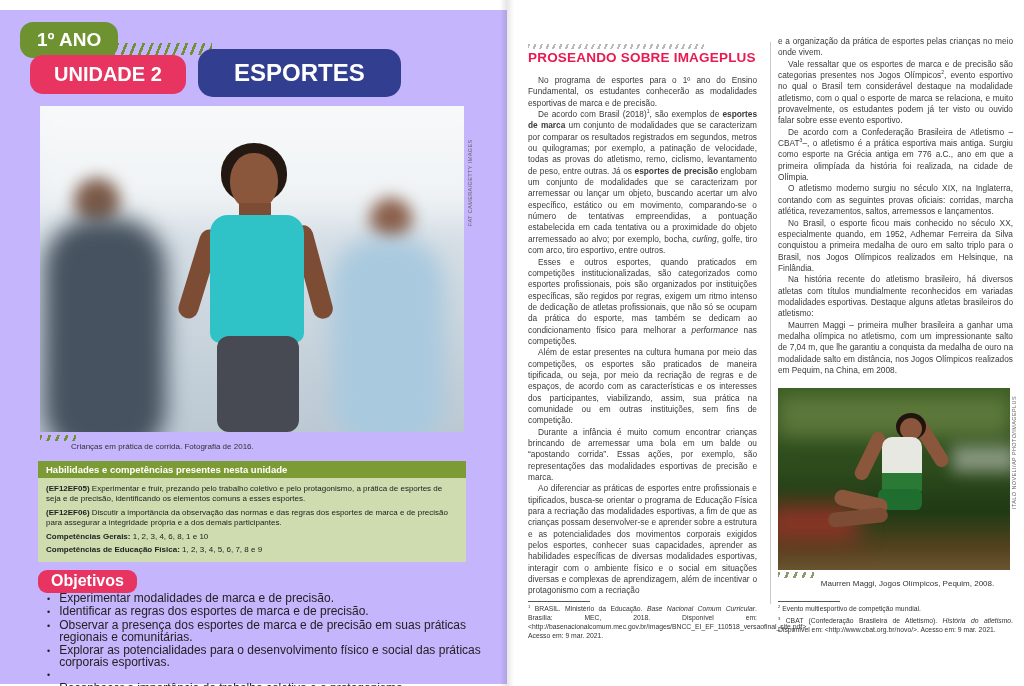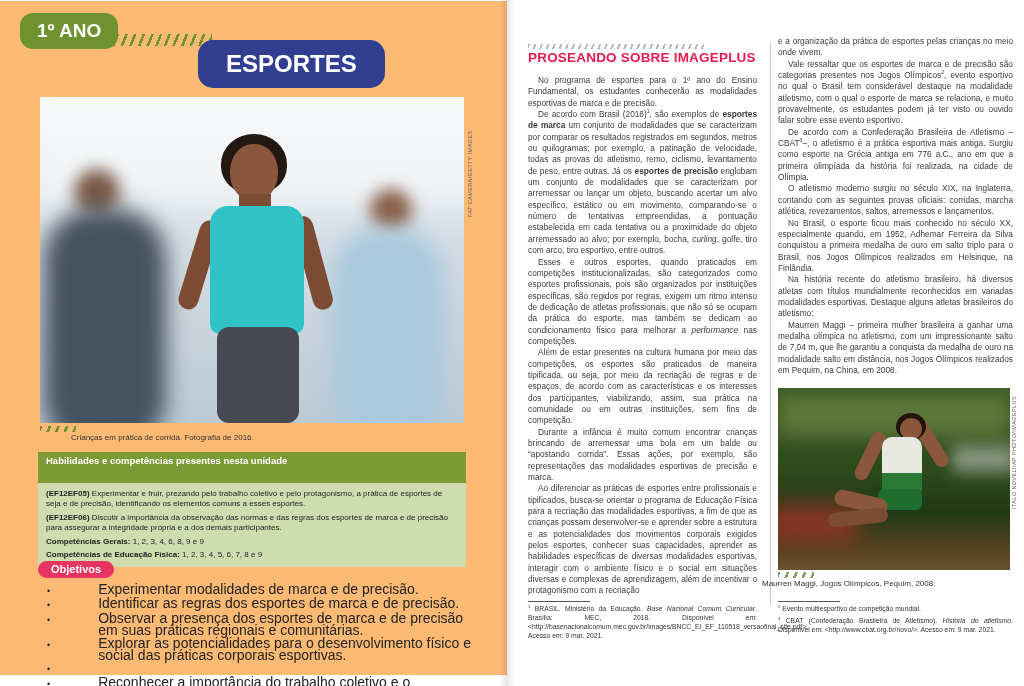--- a/index.html
+++ b/index.html
@@ -3,29 +3,29 @@
 <meta charset="utf-8">
 <style>
   * { margin:0; padding:0; box-sizing:border-box; }
   html,body { background:#888; }
   .spread {
     position:relative; width:1024px; height:686px; margin:0 auto;
     background:#ffffff; overflow:hidden;
     font-family:"Liberation Sans", sans-serif; color:#3a3a3a;
   }
   
-  .left-page { position:absolute; left:0; top:1px; width:507px; height:674px; background:#fdba74; }
+  .left-page { position:absolute; left:0; top:10px; width:507px; height:674px; background:#c4b5fd; }
   .gutter { position:absolute; left:500px; top:0; width:14px; height:686px;
     background:linear-gradient(90deg, rgba(0,0,0,0) 0%, rgba(0,0,0,0.10) 48%, rgba(0,0,0,0) 100%); z-index:5;}
   .badge { position:absolute; color:#fff; font-weight:bold; white-space:nowrap; }
   .badge-year { left:20px; top:12px; background:#6f9230; font-size:19px; padding:7px 17px; border-radius:13px; z-index:1; }
   .hatch { background:repeating-linear-gradient(112deg,#6f9230 0 2.5px, transparent 2.5px 8px); }
   .hatch-top { position:absolute; left:108px; top:33px; width:104px; height:12px; }
   .badge-unit { left:30px; top:45px; background:#e73460; font-size:20px; padding:8px 24px; border-radius:13px; z-index:2; }
-  .badge-subject { left:198px; top:39px; background:#323e8f; font-size:24px; padding:10px 28px; border-radius:15px; z-index:3; }
+  .badge-subject { left:198px; top:39px; background:#323e8f; font-size:24px; padding:10px 36px; border-radius:15px; z-index:3; }
 
   .photo-left { position:absolute; left:40px; top:96px; width:424px; height:326px; overflow:hidden;
     background:linear-gradient(180deg,#eef2f3 0%, #d6dfe6 40%, #bcc9d3 100%); }
   .pl-bright { position:absolute; left:-20px; top:-30px; width:480px; height:140px; background:rgba(255,255,255,0.55); filter:blur(18px); }
   .pl-fig-left { position:absolute; left:4px; top:112px; width:122px; height:240px; background:#46525f; filter:blur(11px); border-radius:50px; }
   .pl-fig-left-head { position:absolute; left:34px; top:72px; width:46px; height:46px; background:#7b5a48; filter:blur(8px); border-radius:50%; }
   .pl-fig-right { position:absolute; right:20px; top:132px; width:112px; height:210px; background:#a9c9de; filter:blur(11px); border-radius:46px; }
   .pl-fig-right-head { position:absolute; right:52px; top:92px; width:42px; height:42px; background:#8a5f49; filter:blur(8px); border-radius:50%; }
   .girl-hair { position:absolute; left:181px; top:37px; width:66px; height:60px; background:#241813; border-radius:50% 50% 46% 46%; }
   .girl-face { position:absolute; left:190px; top:47px; width:48px; height:57px; background:#8a563c; border-radius:48%; }
@@ -36,29 +36,29 @@
   .girl-legs { position:absolute; left:177px; top:230px; width:82px; height:96px; background:#474a52; border-radius:12px; }
 
   .credit-vert { position:absolute; font-size:5.5px; letter-spacing:0.4px; color:#666;
     writing-mode:vertical-rl; transform:rotate(180deg); white-space:nowrap; }
   .credit-left { left:467px; top:86px; height:130px; }
   .hatch-caption-l { position:absolute; left:40px; top:425px; width:36px; height:6px; }
   .caption { position:absolute; font-size:8px; color:#333; }
   .caption-left { left:40px; top:432px; width:420px;margin-left:31px; }
 
   .skills-box { position:absolute; left:38px; top:451px; width:428px; }
-  .skills-header { background:#7d9b35; color:#fff; font-weight:bold; font-size:9.5px; padding:3px 8px 17px; }
+  .skills-header { background:#7d9b35; color:#fff; font-weight:bold; font-size:9.5px; padding:3px 8px 3px; }
   .skills-body { background:#cedcb0; padding:6px 8px 7px; }
   .skills-line { font-size:8px; line-height:10.4px; color:#222; margin-bottom:3px; }
   .skills-line:last-child { margin-bottom:0; }
 
   .obj-badge { position:absolute; left:38px; top:560px; background:#e73460; color:#fff;
-    font-weight:bold; font-size:11px; padding:2px 13px 3px; border-radius:9px; }
+    font-weight:bold; font-size:16px; padding:2px 13px 3px; border-radius:9px; }
   .obj-list { position:absolute; left:38px; top:582px; width:445px; }
-  .obj-item { display:flex; font-size:14px; line-height:12.4px; color:#222;gap:39px; }
+  .obj-item { display:flex; font-size:12px; line-height:12.4px; color:#222; }
   .obj-bullet { flex:0 0 auto; margin:0 9px 0 9px; }
   .obj-bullet::before { content:"•"; font-size:9px; }
 
   
   .right-page { position:absolute; left:507px; top:0; width:517px; height:686px; background:#fff; }
   .title-hatch { position:absolute; left:21px; top:44px; width:176px; height:5px;
     background:repeating-linear-gradient(112deg,#b9b9b9 0 2px, transparent 2px 6px); }
   .article-title { position:absolute; left:21px; top:50px; font-size:13.5px; font-weight:bold;
     color:#e81a51; letter-spacing:0.2px; }
   .col { position:absolute; width:229px; font-size:8.3px; line-height:11.35px; text-align:justify; color:#3a3a3a; }
@@ -87,30 +87,31 @@
   .ath-torso { position:absolute; left:104px; top:49px; width:40px; height:54px; background:#e8e8e2; border-radius:10px; }
   .ath-torso-accent { position:absolute; left:104px; top:85px; width:40px; height:18px; background:#2a7a35; }
   .ath-arm-r { position:absolute; left:146px; top:28px; width:14px; height:54px; background:#8a563c; border-radius:8px; transform:rotate(-32deg); }
   .ath-arm-l { position:absolute; left:85px; top:42px; width:14px; height:52px; background:#8a563c; border-radius:8px; transform:rotate(26deg); }
   .ath-shorts { position:absolute; left:100px; top:101px; width:44px; height:21px; background:#1f6e30; border-radius:6px; }
   .ath-leg1 { position:absolute; left:56px; top:106px; width:54px; height:16px; background:#8a563c; border-radius:8px; transform:rotate(13deg); }
   .ath-leg2 { position:absolute; left:50px; top:122px; width:60px; height:15px; background:#7c4c34; border-radius:8px; transform:rotate(-6deg); }
   .credit-right { left:504px; top:389px; height:120px; }
   .hatch-caption-r { position:absolute; left:271px; top:572px; width:36px; height:6px;
     background:repeating-linear-gradient(112deg,#8a9a6a 0 2.5px, transparent 2.5px 8px); }
-  .caption-right { left:255px; top:579px; width:235px; }
+  .caption-right { left:283px; top:579px; width:235px;text-align:center; }
 </style>
 </head>
 <body>
 
 <div class="spread">
 
   <div class="left-page">
     <div class="badge badge-year">1º ANO</div>
     <div class="hatch hatch-top"></div>
+    <div class="badge badge-unit">UNIDADE 2</div>
     <div class="badge badge-subject">ESPORTES</div>
 
     <div class="photo-left">
       <div class="pl-bright"></div>
       <div class="pl-fig-left-head"></div>
       <div class="pl-fig-left"></div>
       <div class="pl-fig-right-head"></div>
       <div class="pl-fig-right"></div>
       <div class="girl-hair"></div>
       <div class="girl-face"></div>
@@ -122,21 +123,21 @@
     </div>
     <div class="credit-vert credit-left">FAT CAMERA/GETTY IMAGES</div>
     <div class="hatch hatch-caption-l"></div>
     <div class="caption caption-left">Crianças em prática de corrida. Fotografia de 2016.</div>
 
     <div class="skills-box">
       <div class="skills-header">Habilidades e competências presentes nesta unidade</div>
       <div class="skills-body">
         <div class="skills-line"><span class="b">(EF12EF05)</span><span> Experimentar e fruir, prezando pelo trabalho coletivo e pelo protagonismo, a prática de esportes de seja e de precisão, identificando os elementos comuns a esses esportes.</span></div>
         <div class="skills-line"><span class="b">(EF12EF06)</span><span> Discutir a importância da observação das normas e das regras dos esportes de marca e de precisão para assegurar a integridade própria e a dos demais participantes.</span></div>
-        <div class="skills-line"><span class="b">Competências Gerais:</span><span> 1, 2, 3, 4, 6, 8, 9 e 9</span></div>
+        <div class="skills-line"><span class="b">Competências Gerais:</span><span> 1, 2, 3, 4, 6, 8, 1 e 10</span></div>
         <div class="skills-line"><span class="b">Competências de Educação Física:</span><span> 1, 2, 3, 4, 5, 6, 7, 8 e 9</span></div>
       </div>
     </div>
 
     <div class="obj-badge">Objetivos</div>
     <div class="obj-list">
 
         <div class="obj-item">
           <span class="obj-bullet"></span>
           <span>Experimentar modalidades de marca e de precisão.</span>

